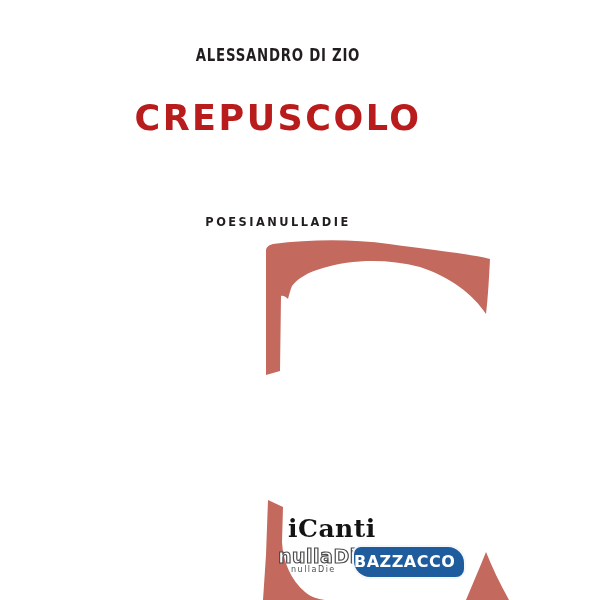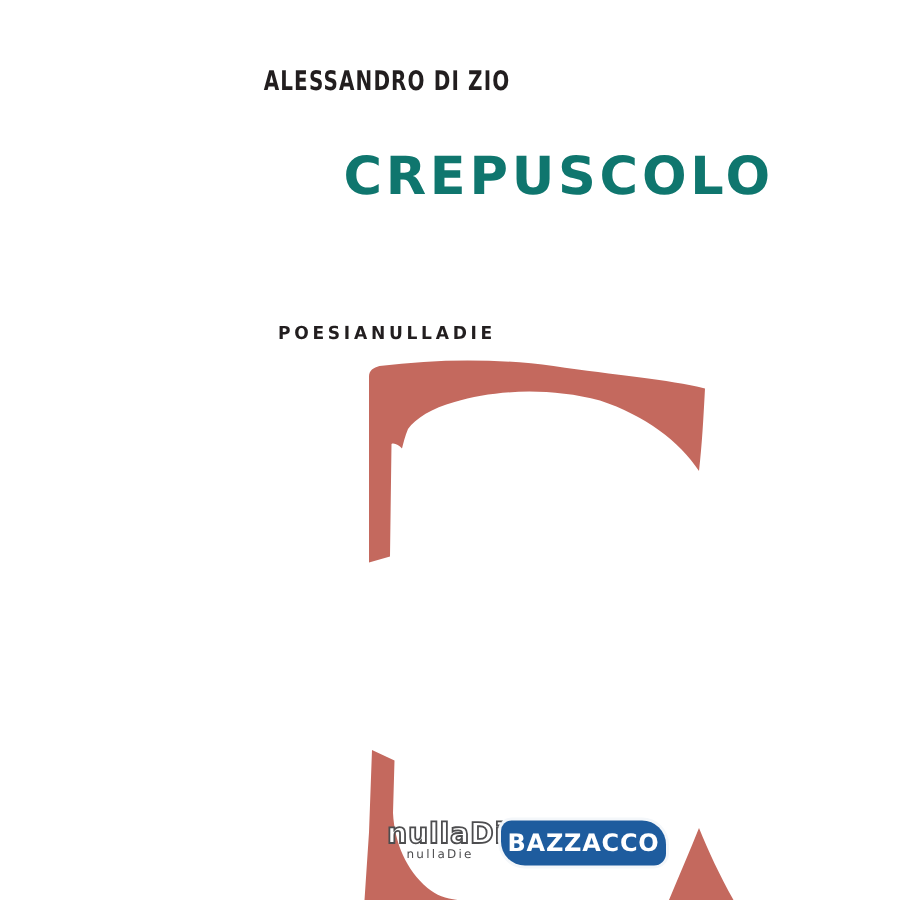--- a/index.html
+++ b/index.html
@@ -1,31 +1,32 @@
 <!DOCTYPE html>
 <html><head>
 <meta charset="utf-8">
 <style>
   html,body{margin:0;padding:0;background:#ffffff;}
   .canvas{
     position:relative;width:516px;height:600px;background:#ffffff;overflow:hidden;
     font-family:"Liberation Sans",sans-serif;
+    margin-left:20px;
   }
   .letter-c{position:absolute;left:0;top:0;width:600px;height:600px;z-index:1;}
   .c-fill{fill:#c4695e;}
   .author{
     position:absolute;left:0;right:0;top:44px;z-index:2;
     text-align:center;color:#221e1f;
     font:700 18px "DejaVu Sans",sans-serif;letter-spacing:1px;
     transform:scaleX(0.74);transform-origin:50% 50%;
     white-space:nowrap;
   }
   .title{
     position:absolute;left:0;right:0;top:101px;z-index:2;margin:0;
-    text-align:right;color:#0f766e;
+    text-align:center;color:#b91c1c;
     font:800 35px "DejaVu Sans",sans-serif;letter-spacing:2.5px;line-height:35px;
     white-space:nowrap;
   }
   .series-label{
     position:absolute;left:0;right:0;top:215px;z-index:2;
     text-align:center;color:#221e1f;
     font:700 12px "DejaVu Sans",sans-serif;letter-spacing:2.6px;
     transform:scaleX(0.95);white-space:nowrap;
   }
   .icanti{
@@ -40,21 +41,21 @@
   .nd-sub{
     display:block;font:400 8px "DejaVu Sans",sans-serif;letter-spacing:1.5px;
     color:#4d4d4f;margin:-2px 0 0 13px;
   }
   .badge{
     position:absolute;left:334px;top:547px;z-index:3;
     width:110px;height:30px;background:#1e5c9e;
     border-radius:7px 16px 8px 16px;
     box-shadow:0 0 0 2px #f4f7fa;
     color:#ffffff;font:700 16px "DejaVu Sans",sans-serif;letter-spacing:0.5px;
-    text-align:center;line-height:30px;
+    line-height:30px;
   }
 </style>
 </head>
 <body>
 
 <div class="canvas">
 
   <svg class="letter-c" viewBox="0 0 600 600" xmlns="http://www.w3.org/2000/svg" aria-hidden="true">
 
     <path class="c-fill" d="
@@ -89,20 +90,21 @@
       C 453,583 460,567 466,552
       Z"></path>
   </svg>
 
   <div class="author">ALESSANDRO DI ZIO</div>
 
   <h1 class="title"><span>CREPUSCOLO</span><br></h1>
 
   <div class="series-label">POESIANULLADIE</div>
 
+  <div class="icanti">iCanti</div>
 
   <div class="nulladie">
     <span class="nd-main">nullaDie</span>
     <span class="nd-sub">nullaDie</span>
   </div>
 
   <div class="badge">BAZZACCO</div>
 
 </div>
 

